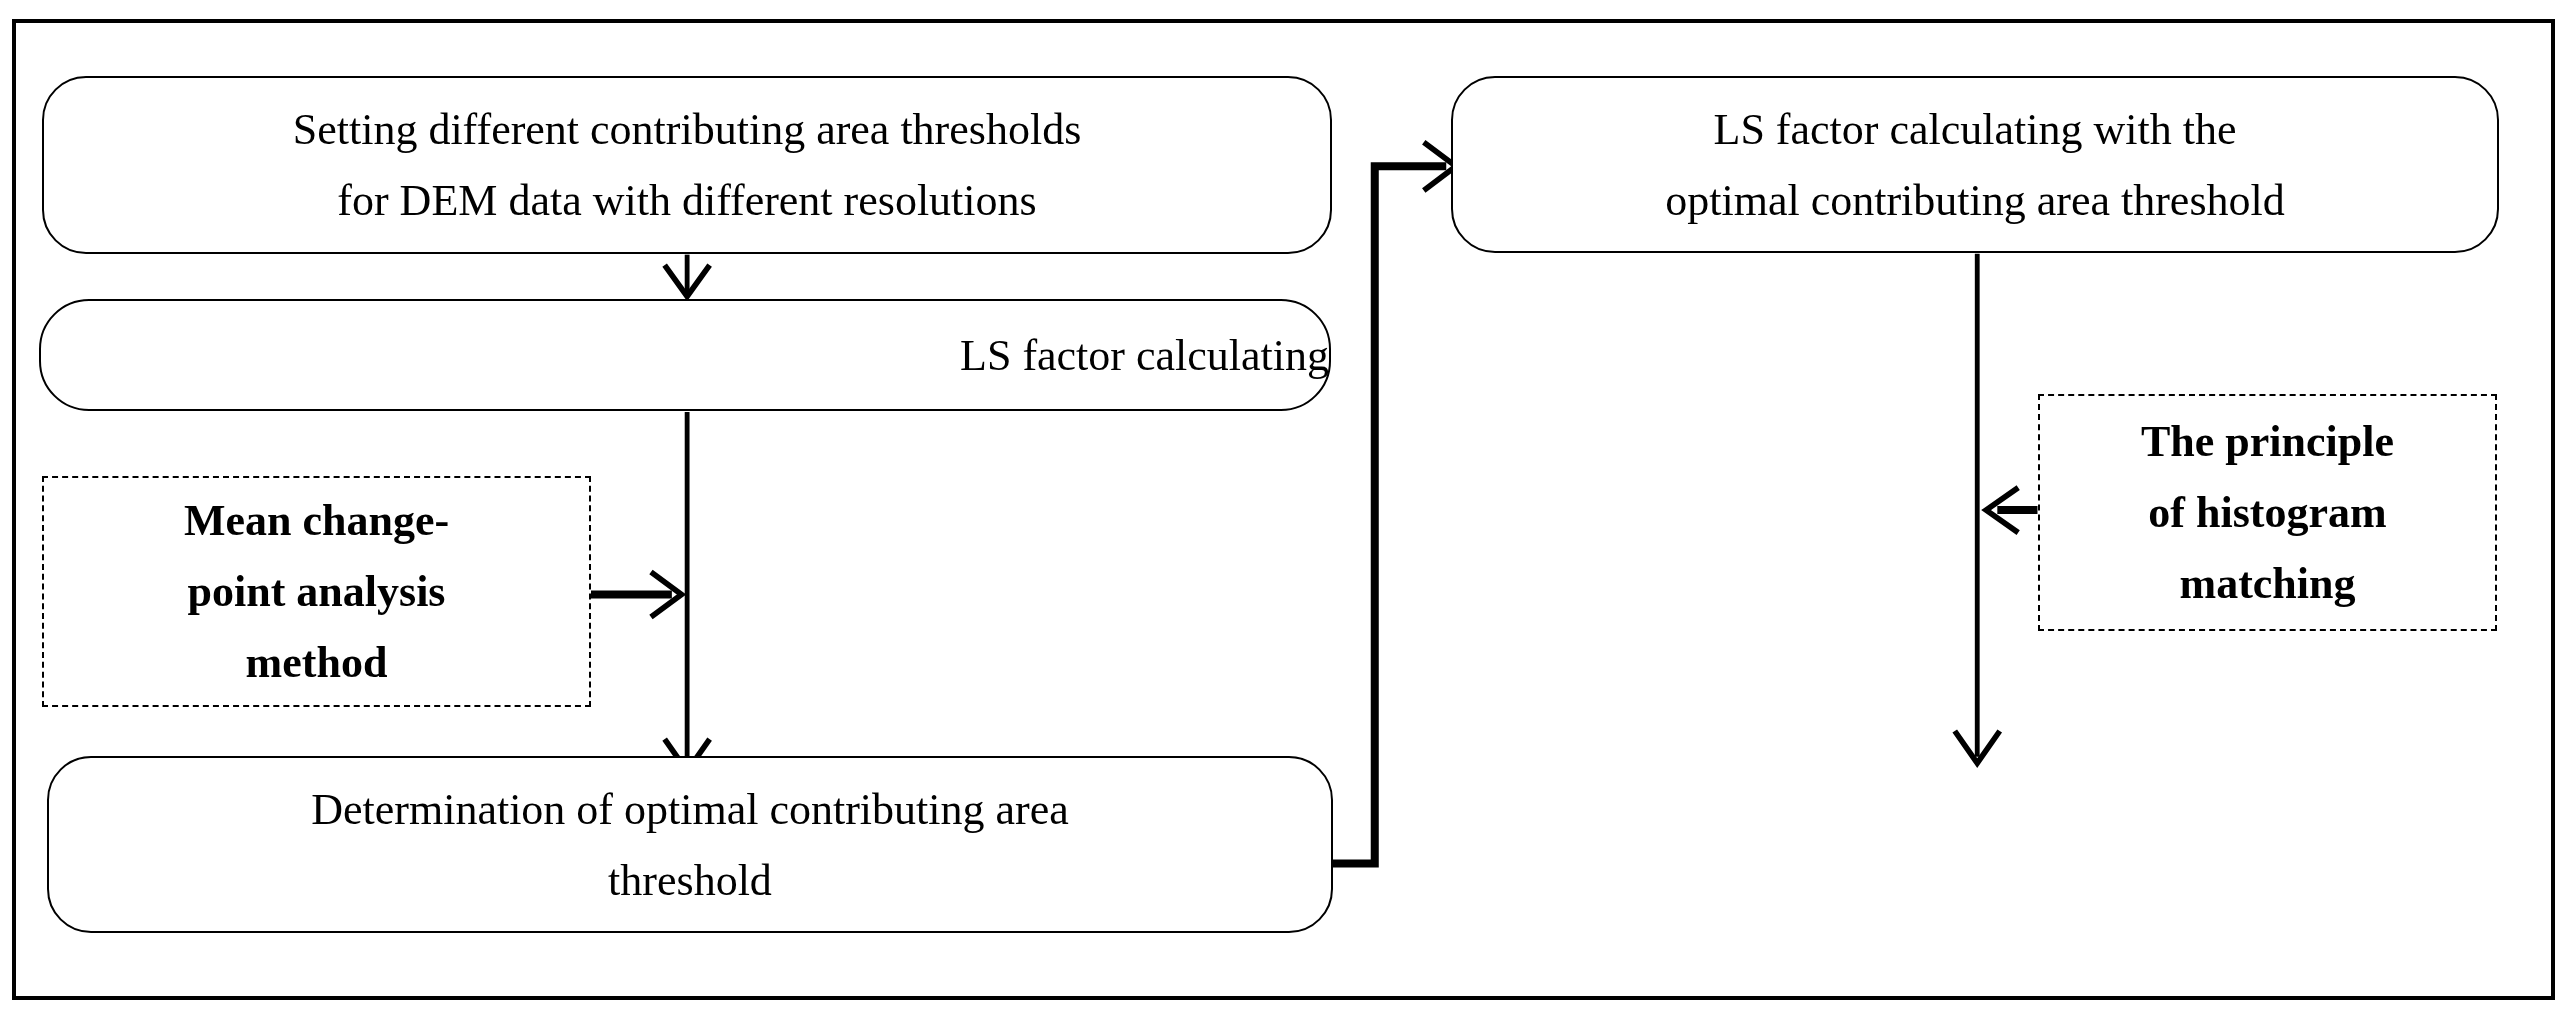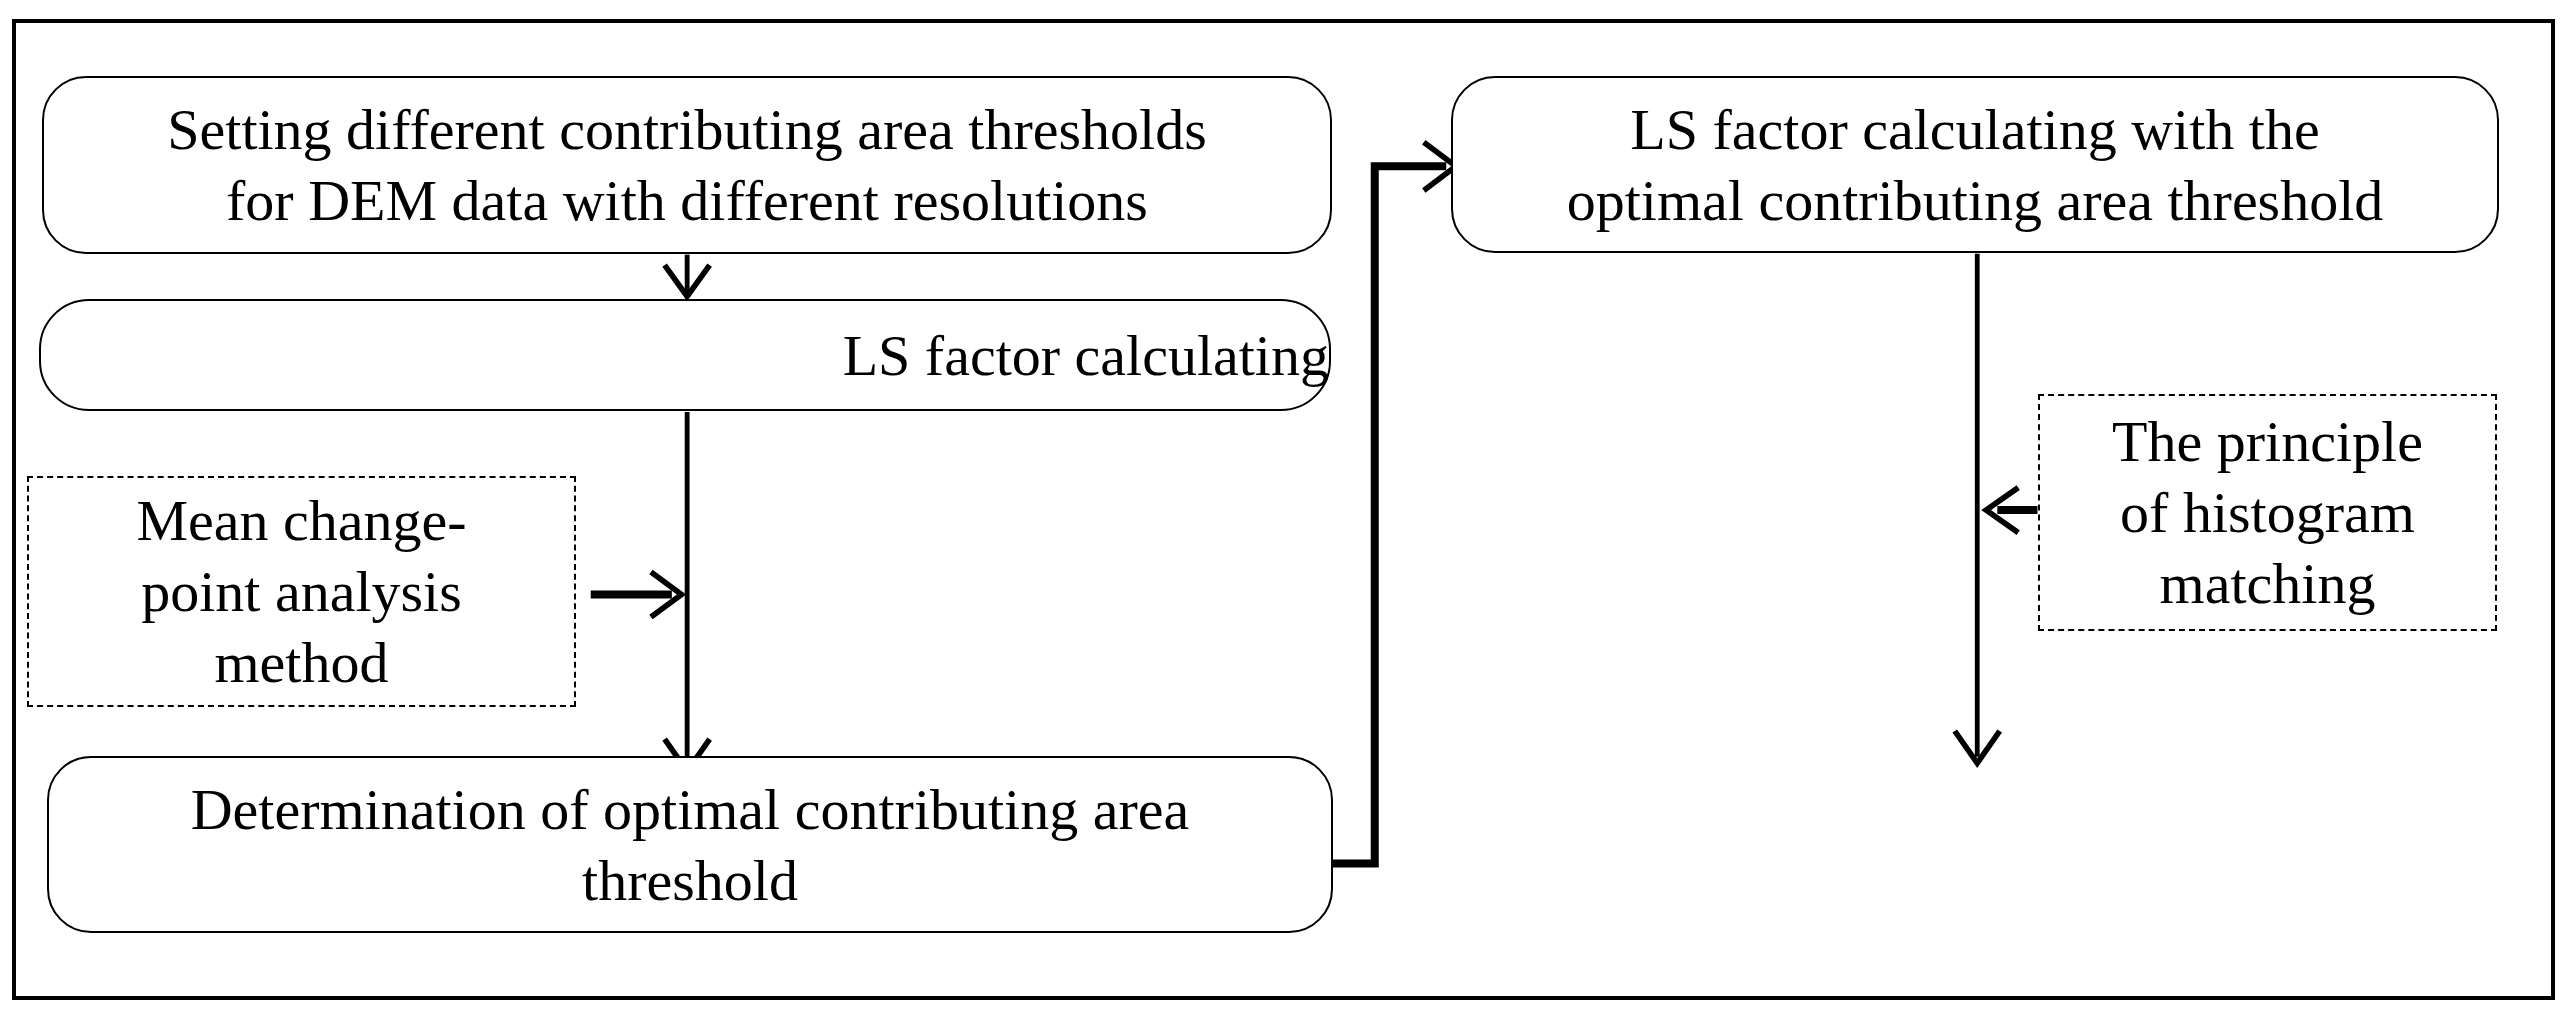--- a/index.html
+++ b/index.html
@@ -28,36 +28,37 @@
     position: absolute;
     box-sizing: border-box;
     background: #ffffff;
     display: flex;
     align-items: center;
     justify-content: center;
     text-align: center;
   }
   .node .label {
     white-space: pre-line;
-    font-size: 58px;
+    font-size: 44px;
     line-height: 71px;
     letter-spacing: 0;
   }
   .rounded {
     border: 2.4px solid #000000;
     border-radius: 44px;
   }
   .dashed {
     border: 2.4px dashed #000000;
     border-radius: 0;
+    font-weight: bold;
   }
   
   #node-set-thresholds      { left: 42px;   top: 76px;  width: 1290px; height: 178px; }
   #node-ls-factor-calc      { left: 39px;   top: 299px; width: 1292px; height: 112px; border-radius: 50px; justify-content: flex-end; }
-  #node-mean-change-point   { left: 27px;   top: 476px; width: 549px;  height: 231px; }
+  #node-mean-change-point   { left: 42px;   top: 476px; width: 549px;  height: 231px; }
   #node-optimal-threshold   { left: 47px;   top: 756px; width: 1286px; height: 177px; }
   #node-ls-factor-optimal   { left: 1451px; top: 76px;  width: 1048px; height: 177px; }
   #node-histogram-matching  { left: 2038px; top: 394px; width: 459px;  height: 237px; }
   #node-downscaling         { left: 1474px; top: 768px; width: 1028px; height: 175px; }
 
   #connectors {
     position: absolute;
     left: 0; top: 0;
     width: 2576px;
     height: 1021px;

